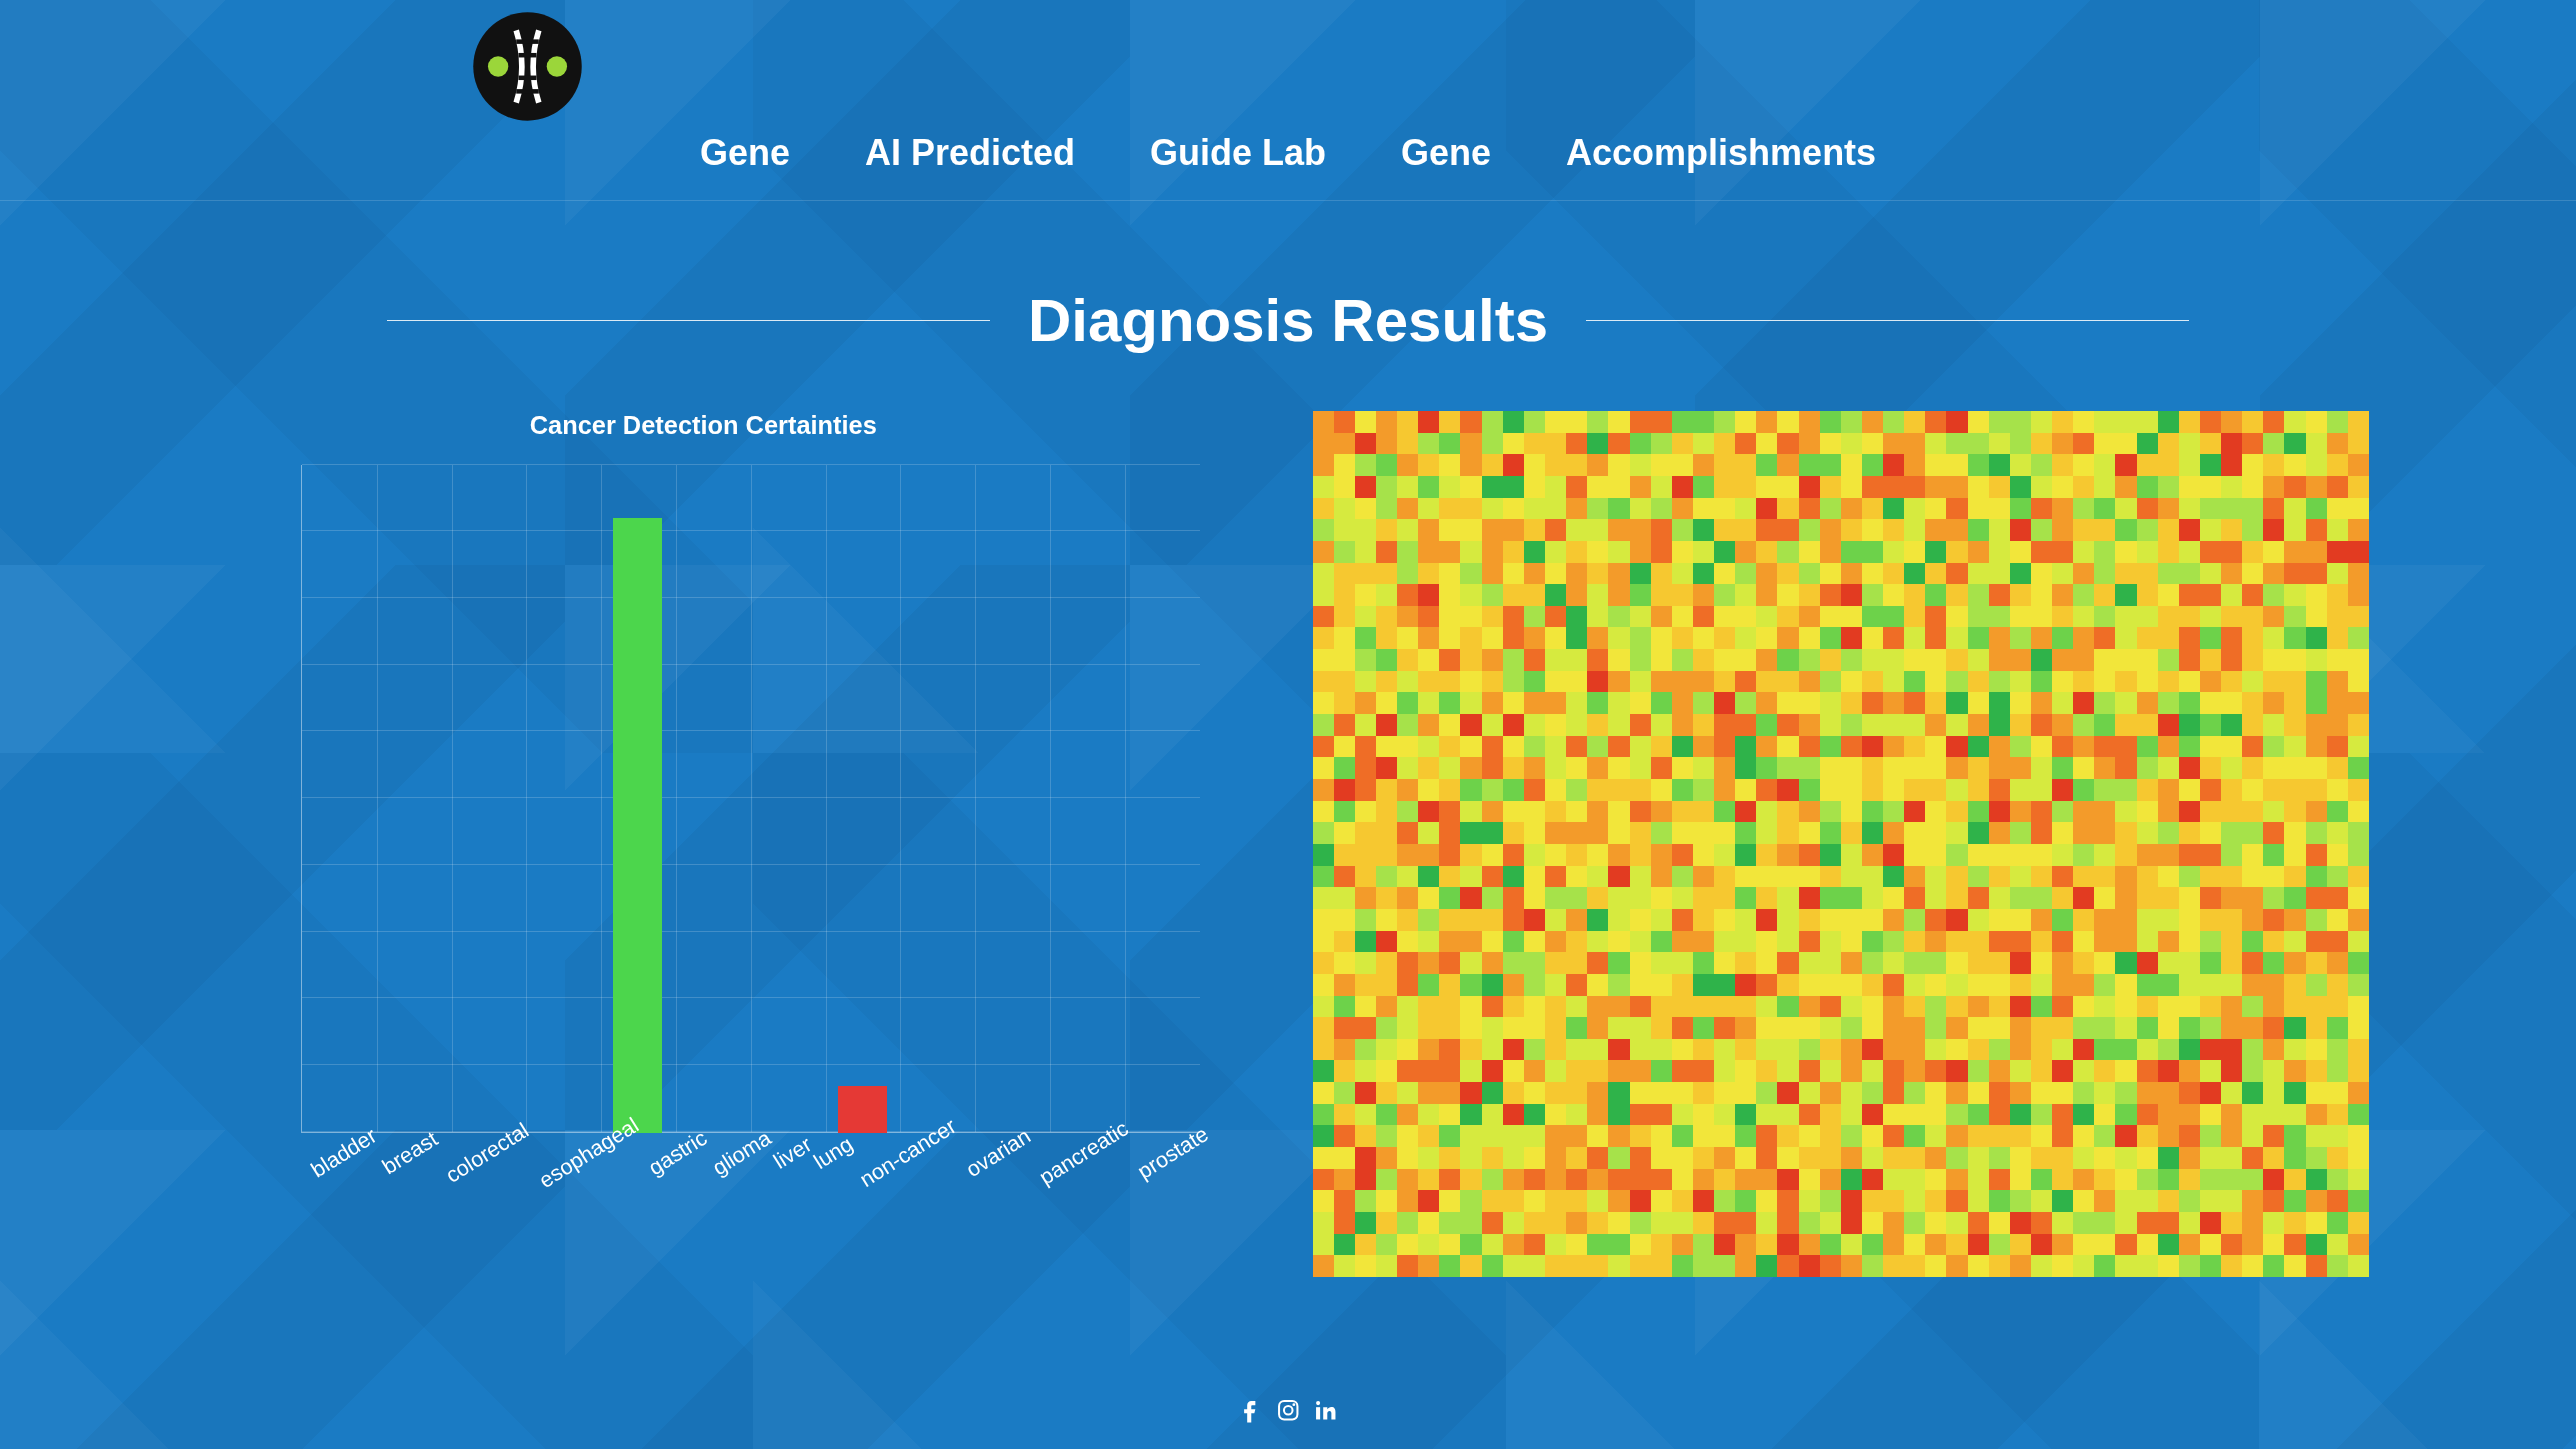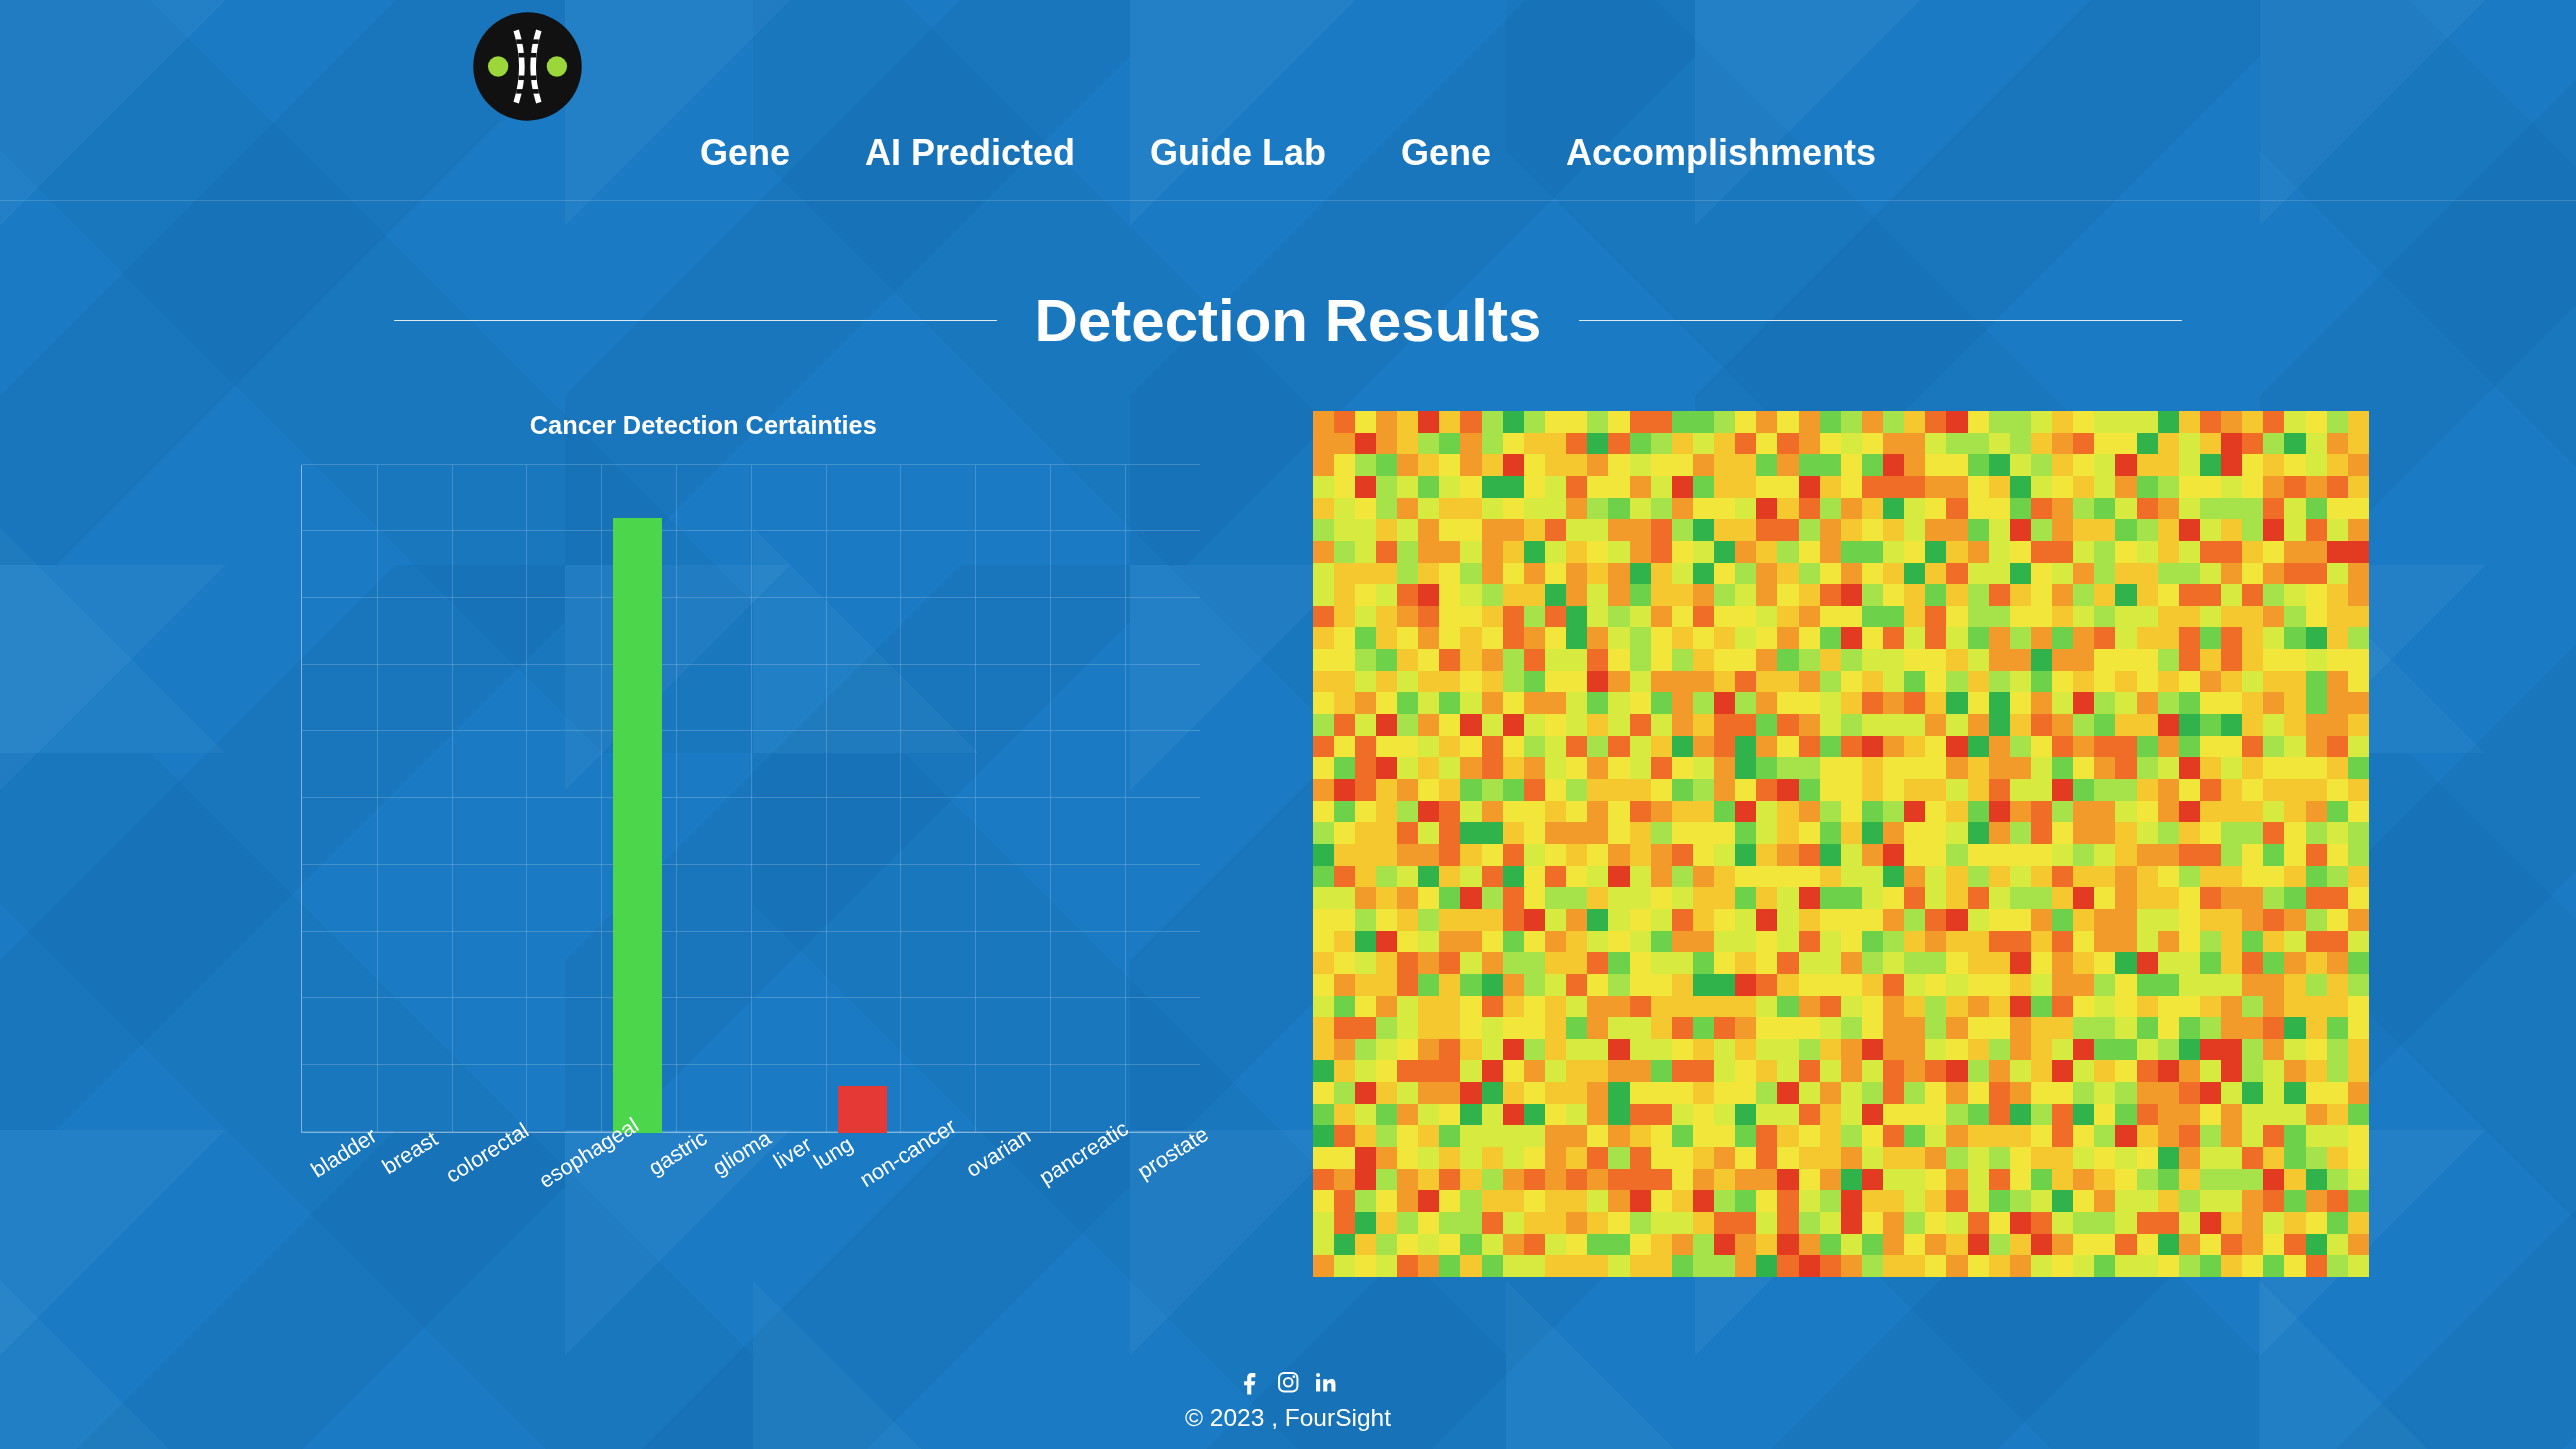--- a/index.html
+++ b/index.html
@@ -199,21 +199,21 @@
 <nav class="nav">
   <a>Gene</a>
   <a>AI Predicted</a>
   <a>Guide Lab</a>
   <a>Gene</a>
   <a>Accomplishments</a>
 </nav>
 
 <div class="page-title-row">
   <div class="rule"></div>
-  <h1 class="page-title">Detection Results</h1>
+  <h1 class="page-title">Diagnosis Results</h1>
   <div class="rule"></div>
 </div>
 
 <div class="content">
 
   <section class="chart-card">
     <div class="chart-title">Cancer Detection Certainties</div>
     <div class="plot">
       <div class="grid" id="grid">
           <div class="gridline" style="bottom: 0%;"></div>
@@ -2313,15 +2313,14 @@
         </svg>
     </a>
     <a class="social-icon">
       <svg viewBox="0 0 24 24" width="24.5" height="24.5">
           <rect x="3" y="9" width="4" height="12"></rect>
           <circle cx="5" cy="5" r="2"></circle>
           <path d="M10 9h4v2c.8-1.3 2.3-2.3 4-2.3 3 0 4 2 4 5V21h-4v-6c0-1.3-.5-2.3-1.8-2.3S14 13.7 14 15v6h-4z"></path>
         </svg>
     </a>
   </div>
-  <div class="copyright">© 2023 , FourSight</div>
 </footer>
 
 
 </body></html>

